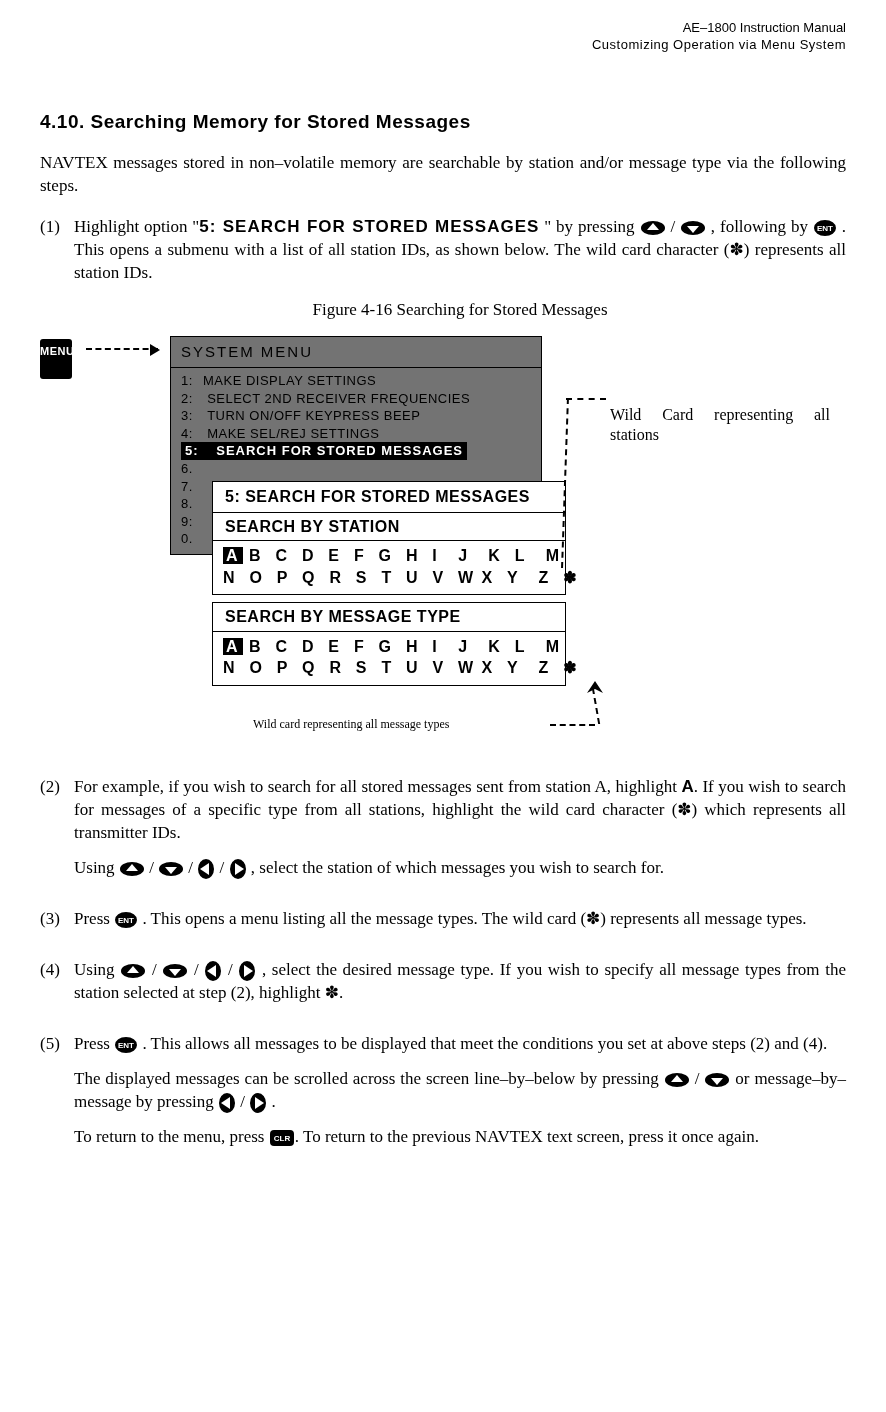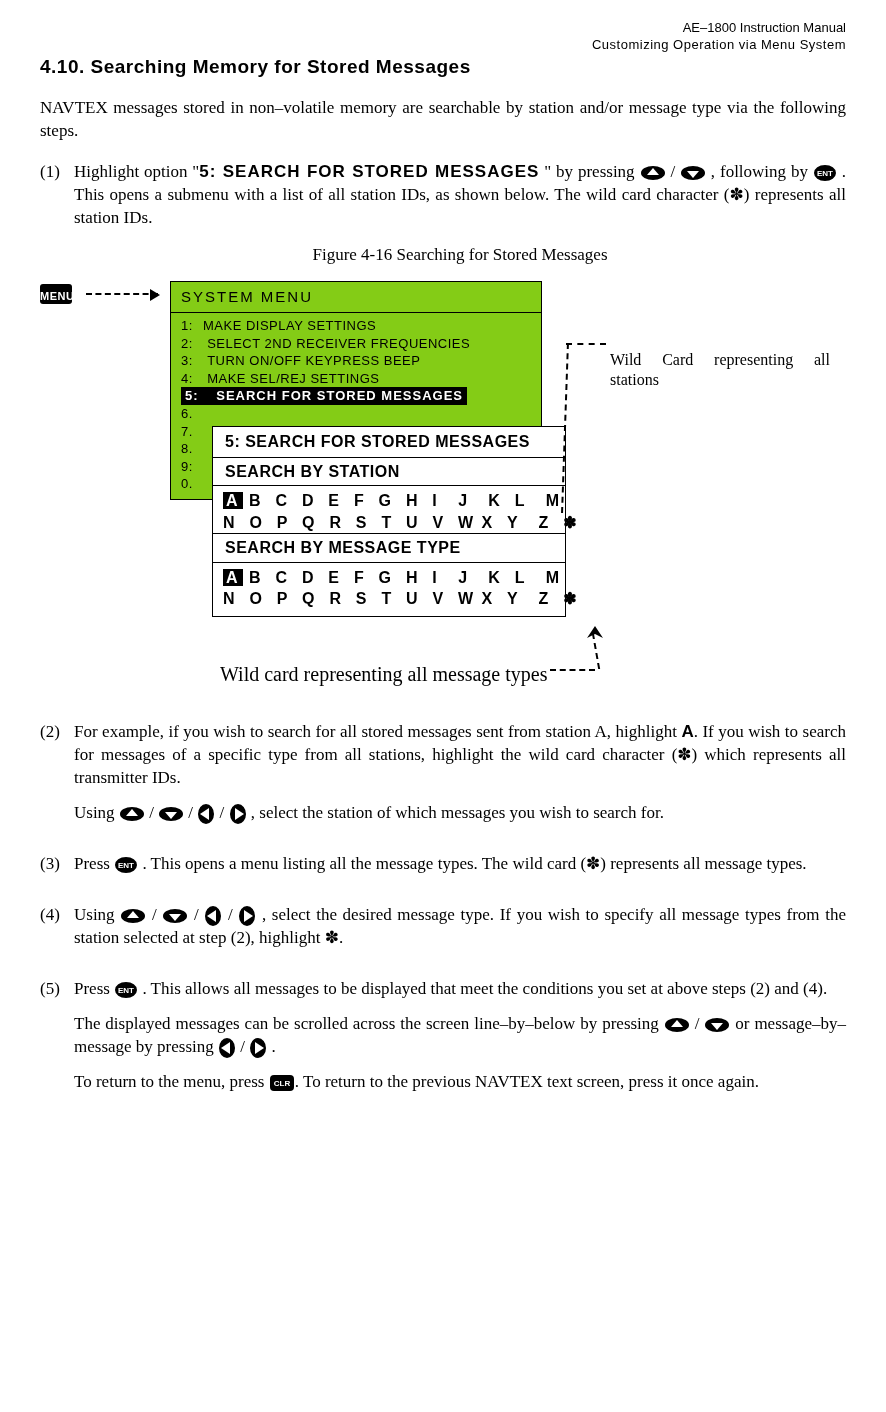--- a/index.html
+++ b/index.html
@@ -9,20 +9,21 @@
     padding: 0 40px;
     font-size: 17px;
     line-height: 1.35;
     color: #000;
   }
   .hdr-right {
     text-align: right;
     font-family: Arial, Helvetica, sans-serif;
     font-size: 13px;
     line-height: 1.3;
+    margin-bottom: 55px;
   }
   .hdr-right .sub { letter-spacing: 0.5px; }
   .section-title {
     font-family: Arial, Helvetica, sans-serif;
     font-weight: bold;
     font-size: 19px;
     letter-spacing: 0.5px;
     margin-bottom: 18px;
   }
   .intro { text-align: justify; margin-bottom: 18px; }
@@ -51,35 +52,35 @@
   
   .diagram {
     position: relative;
     width: 806px;
     height: 410px;
     margin-bottom: 14px;
     font-family: Arial, Helvetica, sans-serif;
   }
   .menu-btn {
     position: absolute; left: 0; top: 3px;
-    width: 32px; height: 20px; background:#000; color:#fff;
+    width: 32px; height: 40px; background:#000; color:#fff;
     font-weight:bold; font-size:11px; text-align:center; line-height:24px; border-radius:3px;
     letter-spacing:0.5px;
   }
   .dash-arrow-right {
     position:absolute; left:46px; top:12px; width:72px; height:2px;
     border-top:2px dashed #000;
   }
   .dash-arrow-right::after {
     content:""; position:absolute; right:-2px; top:-6px;
     border-left:10px solid #000; border-top:6px solid transparent; border-bottom:6px solid transparent;
   }
   .sysmenu {
     position:absolute; left:130px; top:0; width:370px;
-    border:1.5px solid #000; background:#84cc16;
+    border:1.5px solid #000; background:#737373;
   }
   .sysmenu-title {
     padding:5px 10px; font-size:15px; letter-spacing:2px; font-weight:normal;
     border-bottom:1.5px solid #000;
   }
   .sysmenu-body { padding:4px 10px 6px 10px; font-size:13px; line-height:1.35; letter-spacing:0.5px; }
   .sysmenu-body .row span.num { display:inline-block; width:22px; }
   .sysmenu-body .inv {
     display:inline-block; background:#000; color:#fff; padding:0 4px;
     font-weight:bold; letter-spacing:1px;
@@ -106,22 +107,22 @@
     position:absolute; left:570px; top:69px; width:220px;
     font-family: "Times New Roman", Georgia, serif; font-size:16px; line-height:1.25;
   }
   .dash-line1 {
     position:absolute; border-left:2px dashed #000;
   }
   .dash-seg-h {
     position:absolute; border-top:2px dashed #000;
   }
   .ann-bottom {
-    position:absolute; left:180px; top:380px;
-    font-family: "Times New Roman", Georgia, serif; font-size:20px;
+    position:absolute; left:213px; top:380px;
+    font-family: "Times New Roman", Georgia, serif; font-size:12px;
   }
 </style>
 </head>
 <body>
 
 <div class="hdr-right">
   <div>AE–1800 Instruction Manual</div>
   <div class="sub">Customizing Operation via Menu System</div>
 </div>
 
@@ -171,21 +172,21 @@
         </div>
       </div>
 
       <div class="submenu" style="left:172px; top:145px; width:352px;">
         <div class="sub-title">5: SEARCH FOR STORED MESSAGES</div>
         <div class="sub-head">SEARCH BY STATION</div>
         <div class="sub-grid"><span class="sel">A</span><span> B  C  D  E  F  G  H  I   J   K  L   M</span>
 <span>N  O  P  Q  R  S  T  U  V  W X  Y   Z  ✽</span></div>
       </div>
 
-      <div class="submenu" style="left:172px; top:252px; width:352px;">
+      <div class="submenu" style="left:172px; top:266px; width:352px;">
         <div class="sub-head">SEARCH BY MESSAGE TYPE</div>
         <div class="sub-grid"><span class="sel">A</span><span> B  C  D  E  F  G  H  I   J   K  L   M</span>
 <span>N  O  P  Q  R  S  T  U  V  W X  Y   Z  ✽</span></div>
       </div>
 
       <div class="ann-right">Wild Card representing all stations</div>
       <div class="dash-seg-h" style="left:526px; top:62px; width:40px;"></div>
       <div class="dash-line1" style="left:524px; top:62px; height:170px; transform:skewX(-2deg);"></div>
 
       <div class="ann-bottom">Wild card representing all message types</div>

